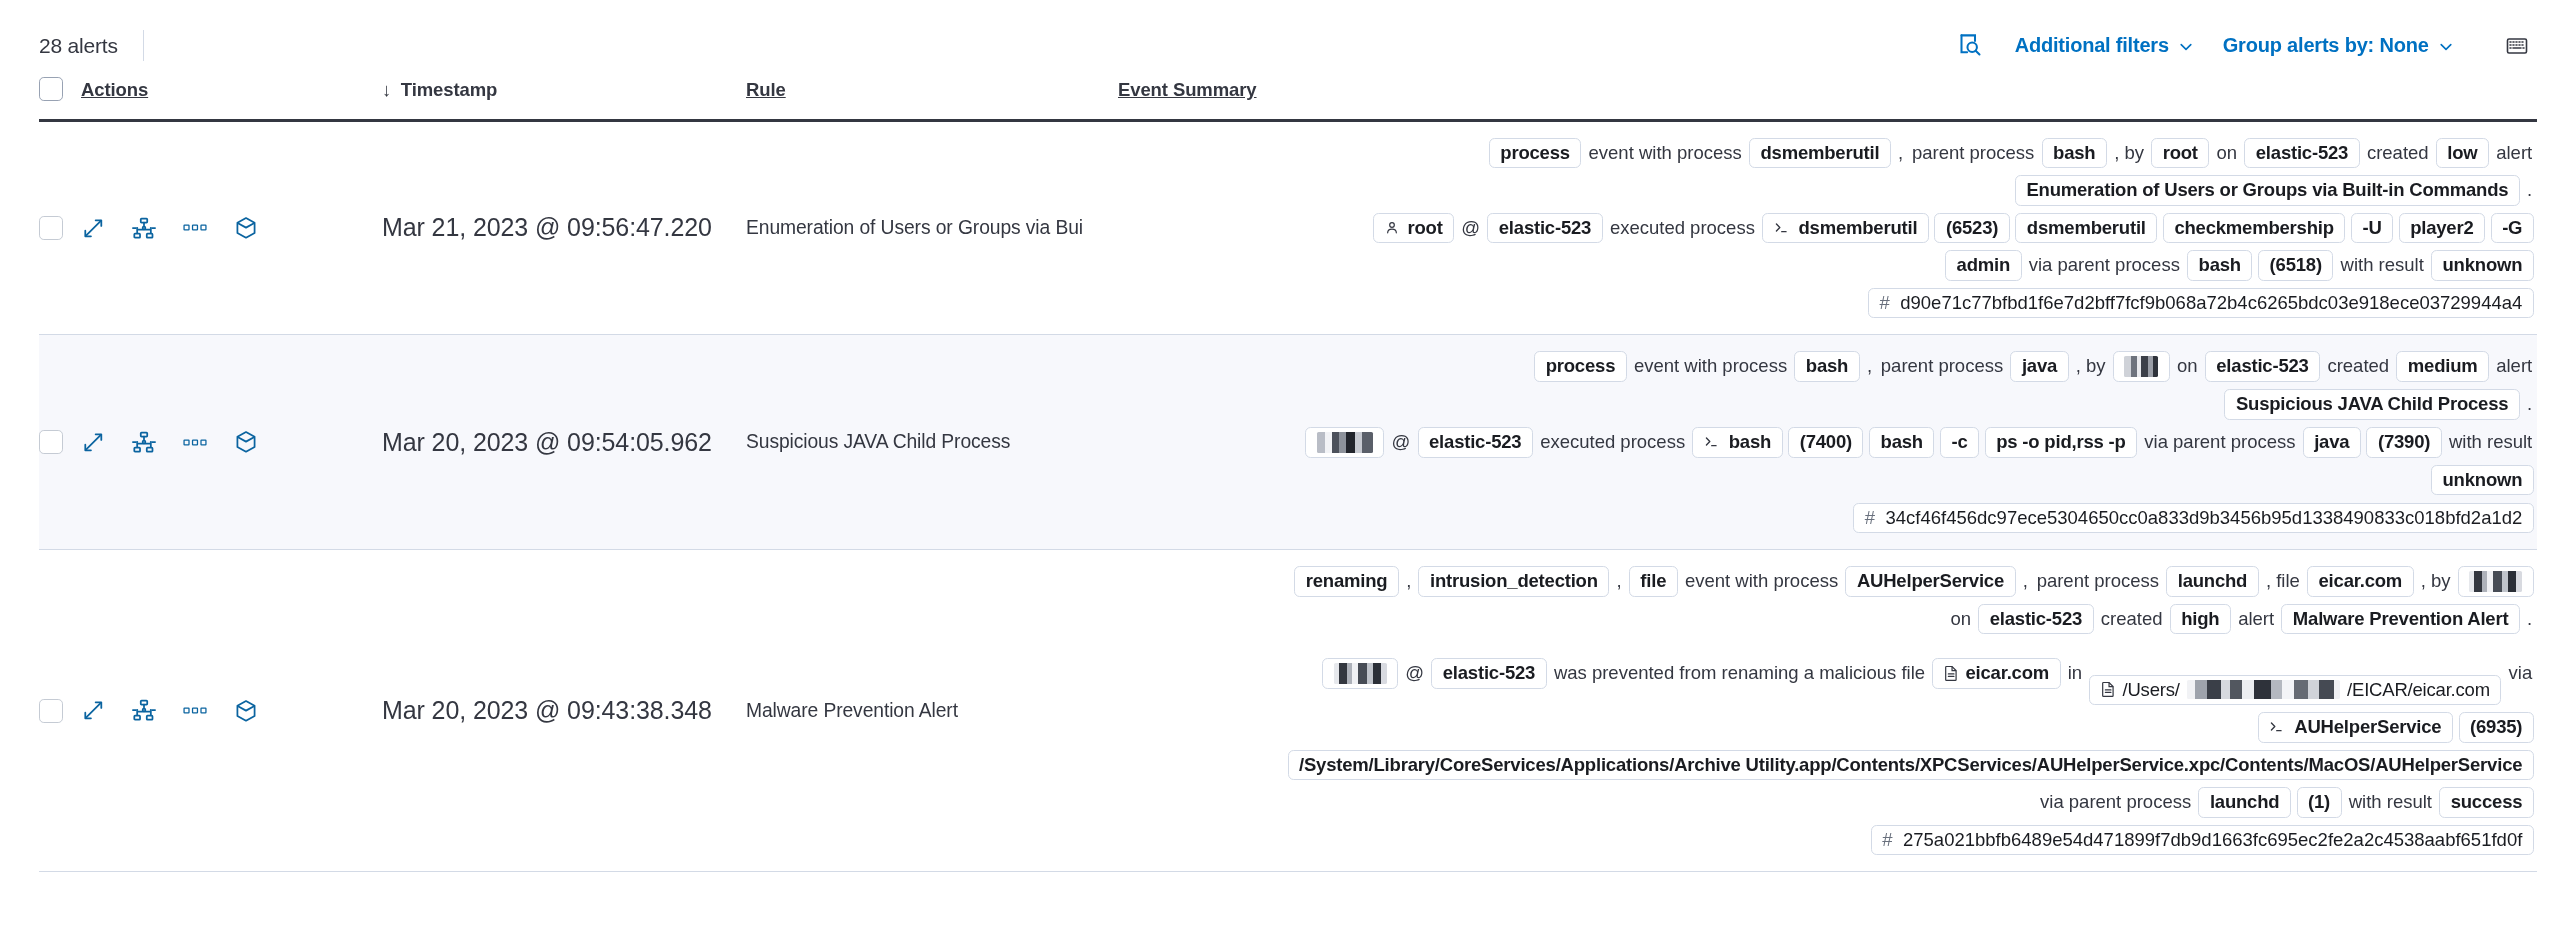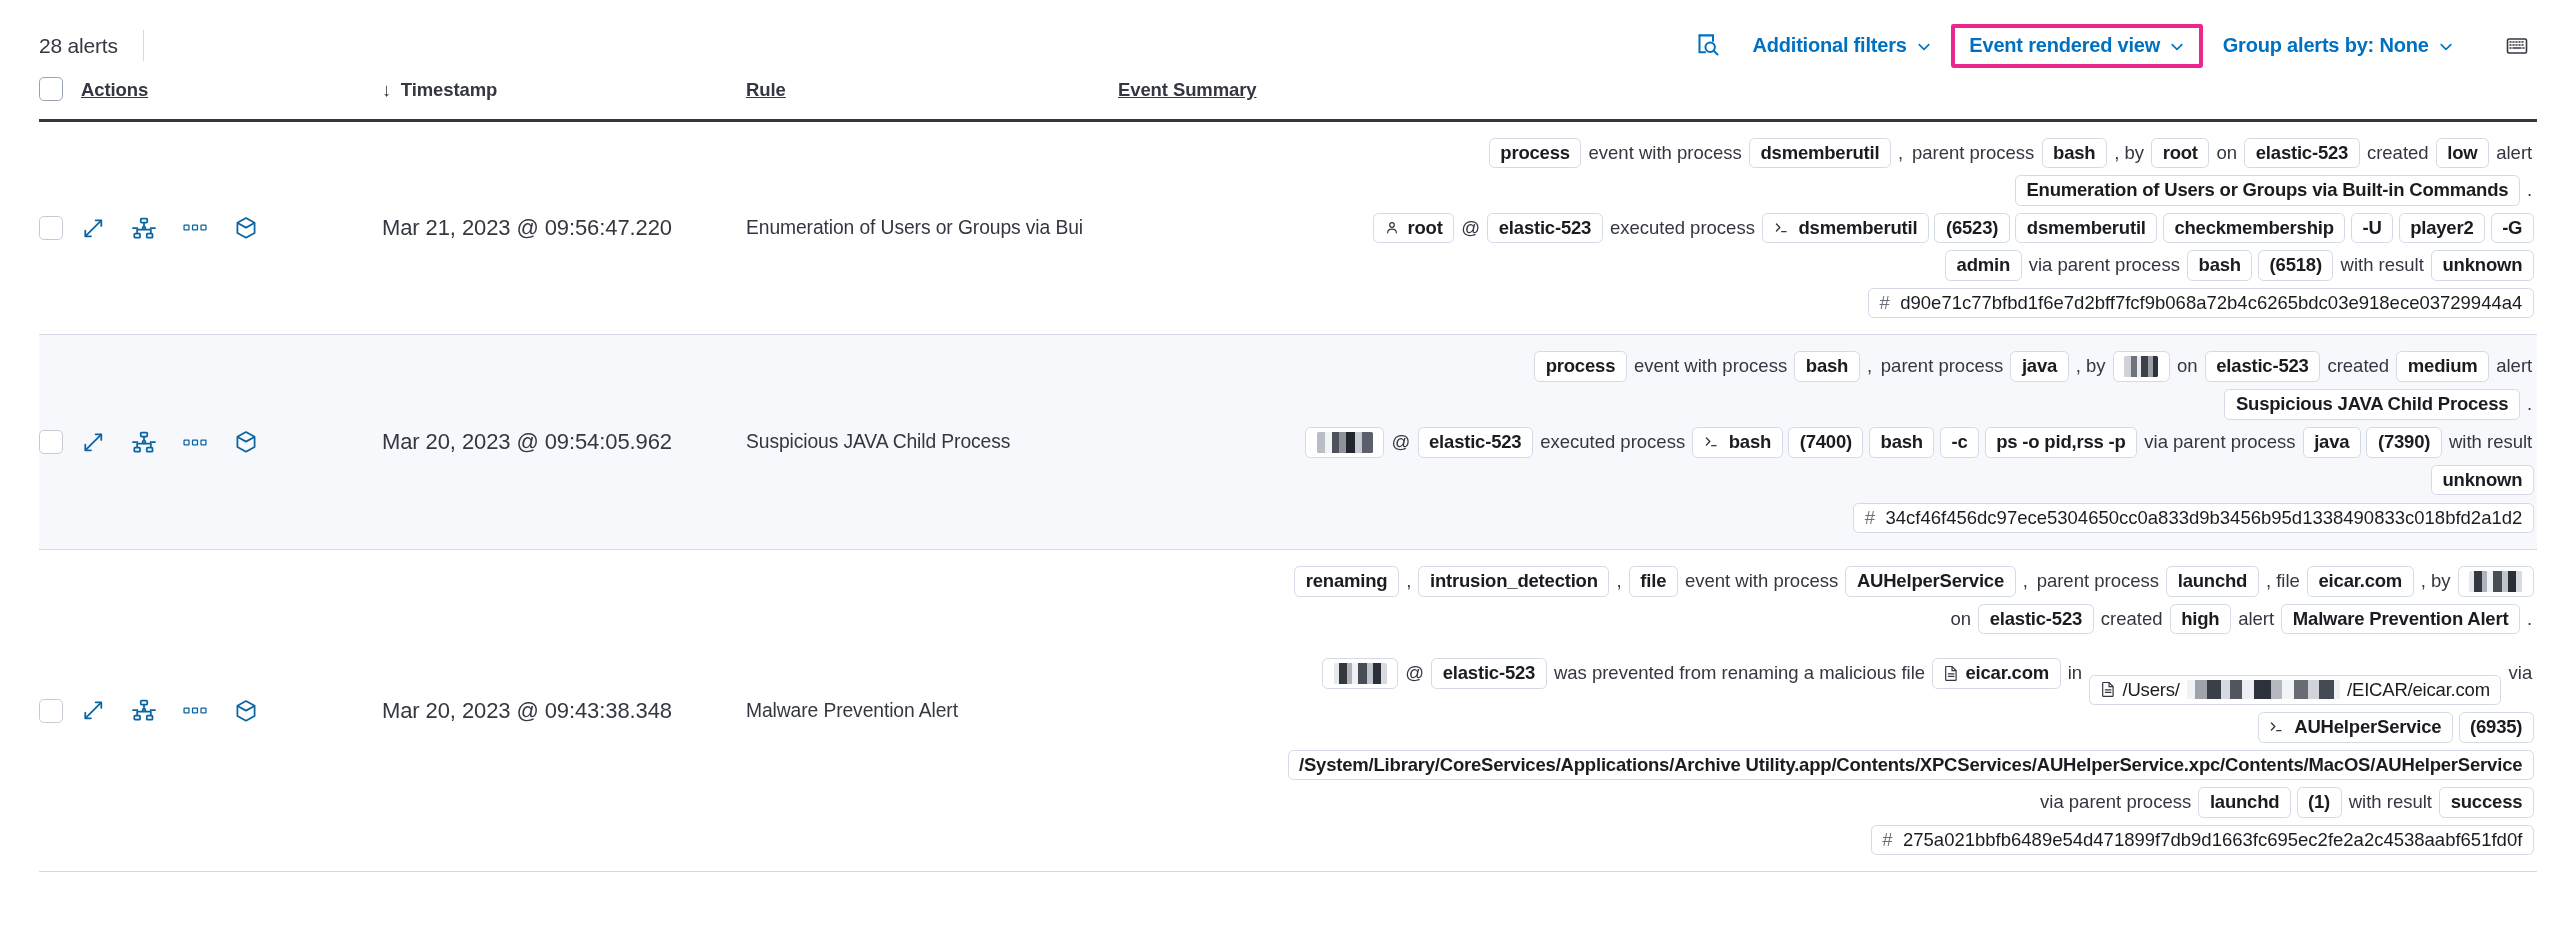--- a/index.html
+++ b/index.html
@@ -152,21 +152,21 @@
     color: #0b64a0;
   }
   .act-icon {
     display: inline-flex;
     align-items: center;
     justify-content: center;
     width: 24px; height: 24px;
     color: #0b64a0;
   }
 
-  .timestamp { font-size: 22px; color: #343741; white-space: nowrap; letter-spacing: -0.1px; }
+  .timestamp { font-size: 25px; color: #343741; white-space: nowrap; letter-spacing: -0.1px; }
   .rule-name { font-size: 19.3px; color: #343741; letter-spacing: -0.1px; }
 
   
   .summary {
     display: flex;
     flex-direction: column;
     align-items: flex-end;
     gap: 7.2px;
     padding-right: 3.2px;
   }
@@ -267,30 +267,20 @@
 
       <span class="tb-link">
         <span>Additional filters</span>
         <span class="caret">
           <svg width="16" height="16" viewBox="0 0 20 20" fill="none" stroke="#0071c2" stroke-width="2">
               <path d="M4 7l6 6 6-6" stroke-linecap="round" stroke-linejoin="round"></path>
             </svg>
         </span>
       </span>
 
-      <span class="highlight-box">
-        <span class="tb-link">
-          <span>Event rendered view</span>
-          <span class="caret">
-            <svg width="16" height="16" viewBox="0 0 20 20" fill="none" stroke="#0071c2" stroke-width="2">
-                <path d="M4 7l6 6 6-6" stroke-linecap="round" stroke-linejoin="round"></path>
-              </svg>
-          </span>
-        </span>
-      </span>
 
       <span class="tb-link">
         <span>Group alerts by: None</span>
         <span class="caret">
           <svg width="16" height="16" viewBox="0 0 20 20" fill="none" stroke="#0071c2" stroke-width="2">
               <path d="M4 7l6 6 6-6" stroke-linecap="round" stroke-linejoin="round"></path>
             </svg>
         </span>
       </span>
 

